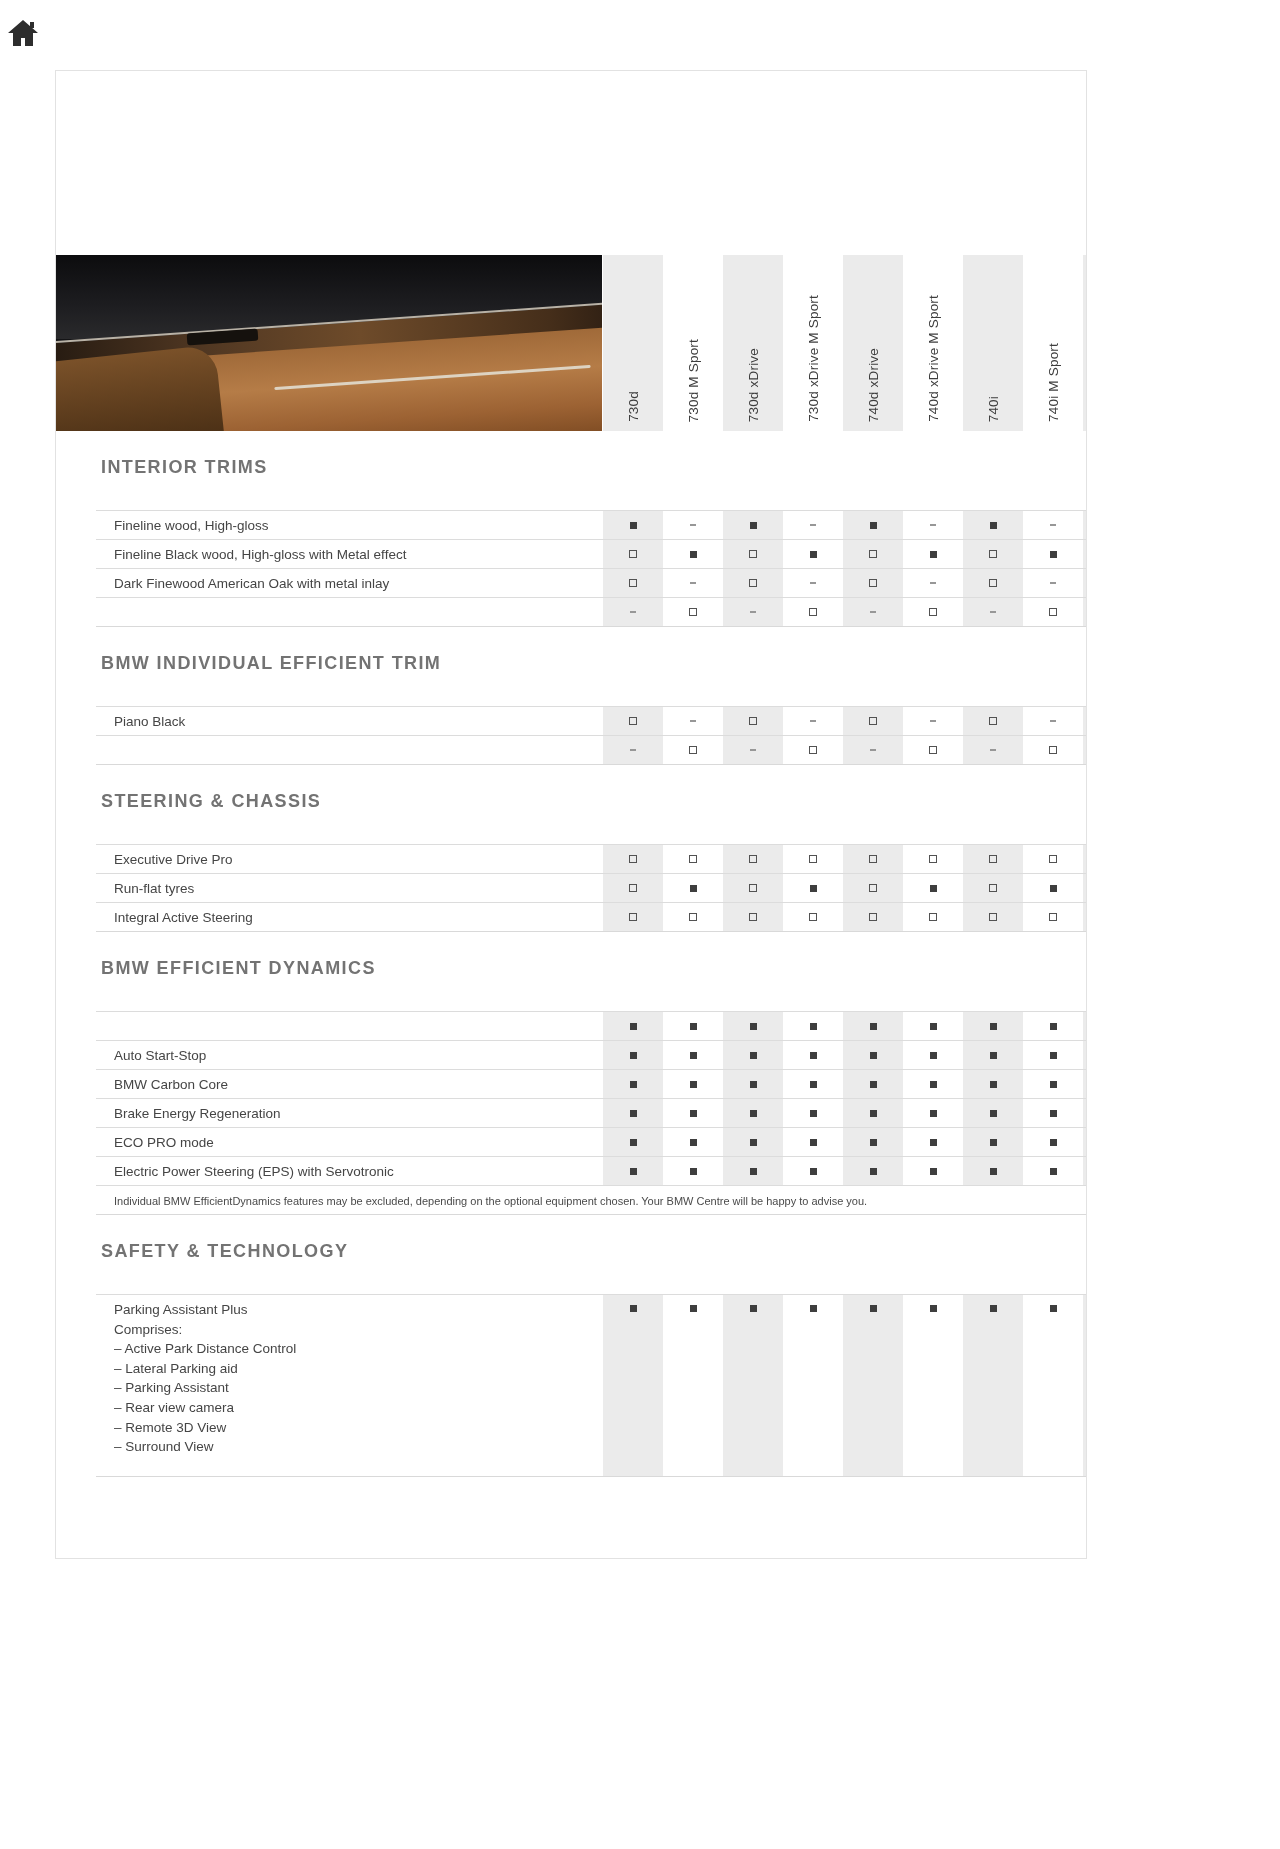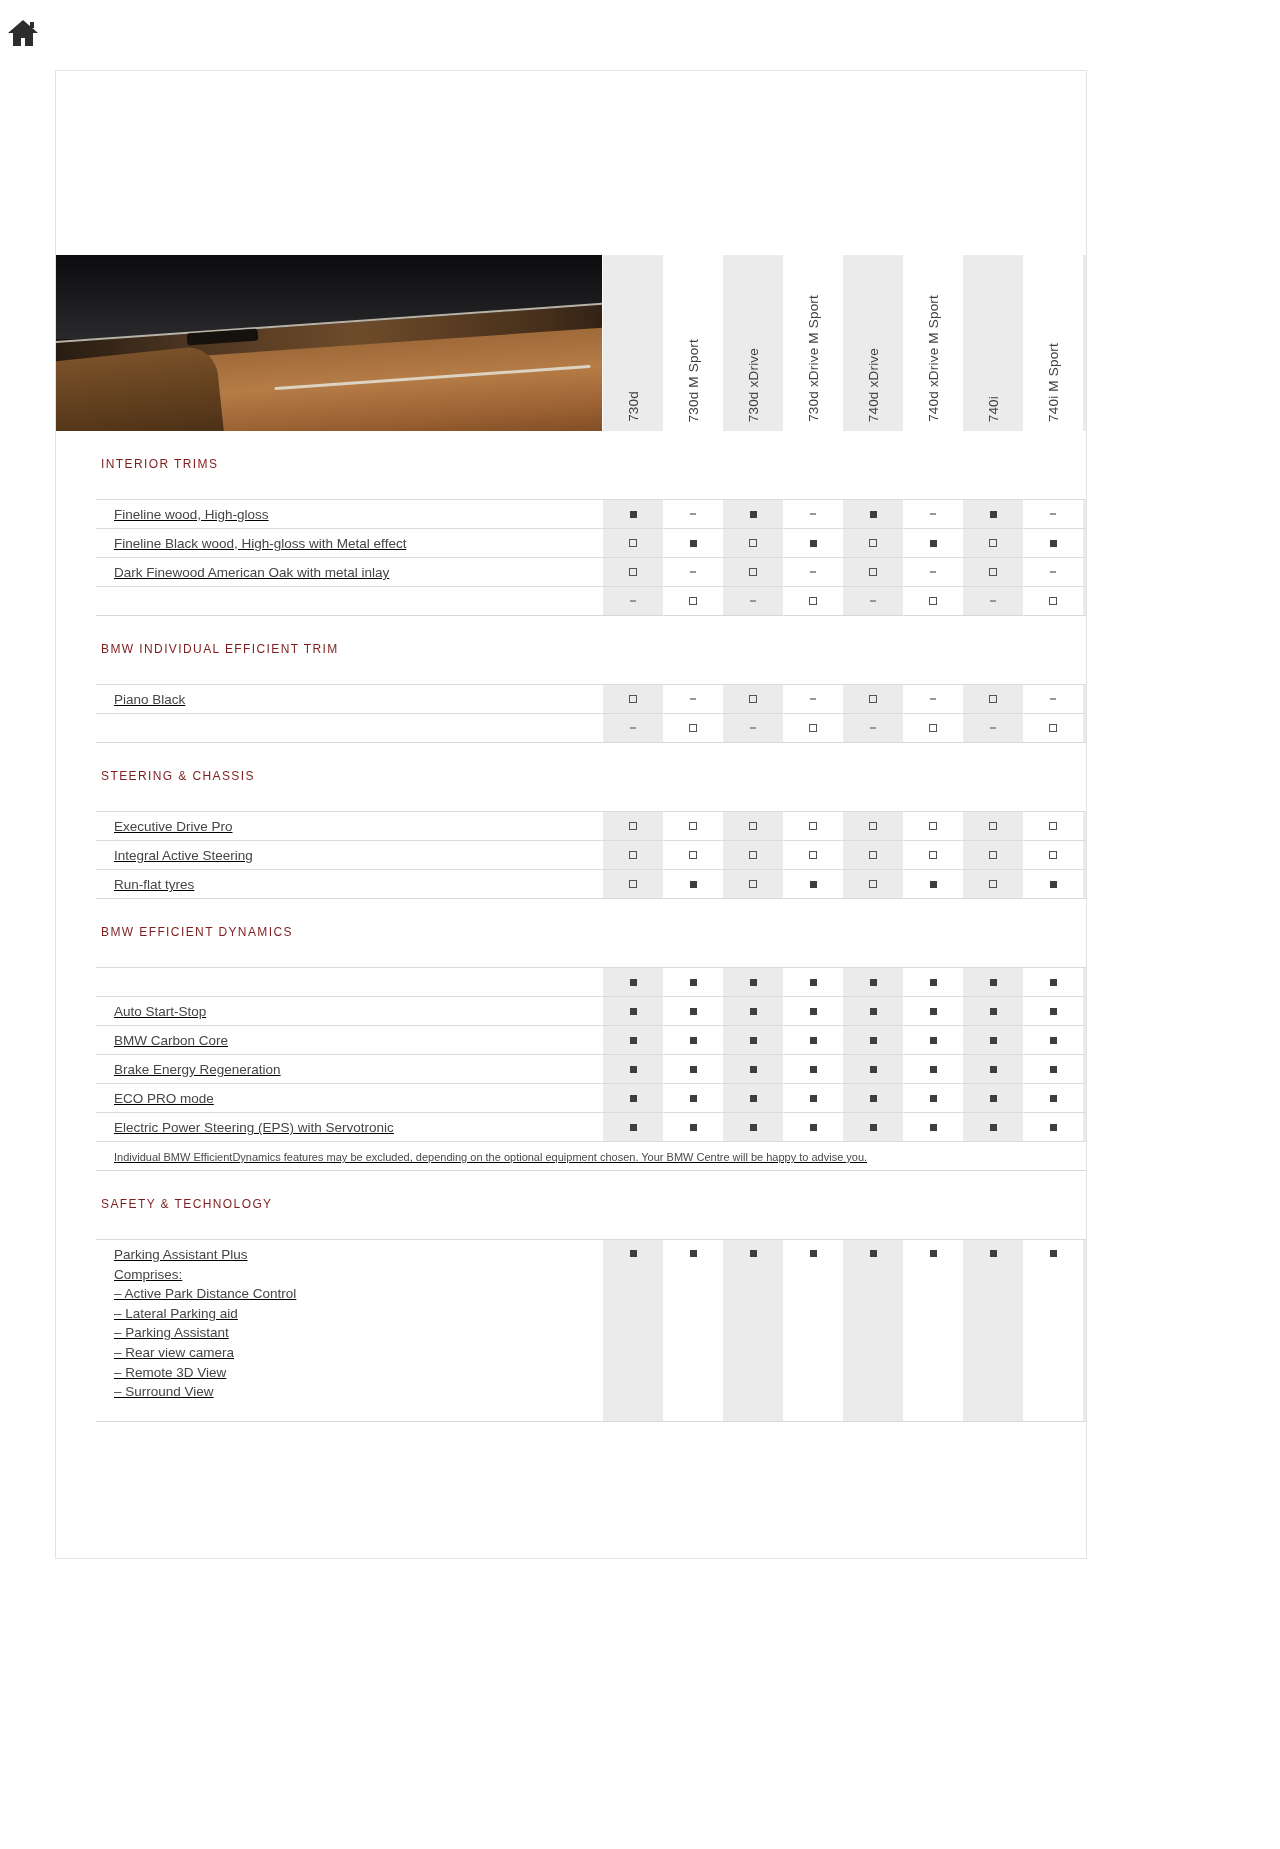--- a/index.html
+++ b/index.html
@@ -40,23 +40,23 @@
            border-radius:8px 30px 0 0; }
 
   .colheads { position:absolute; left:547px; top:0; height:176px; display:flex; }
   .colcell { width:60px; height:176px; display:flex; align-items:flex-end; justify-content:center; padding-bottom:9px; }
   .colcell.striped { background:#ebebeb; }
   .vlabel { writing-mode:vertical-rl; transform:rotate(180deg);
             font-size:13.5px; color:#3d3d3d; letter-spacing:0.2px; white-space:nowrap; }
 
   
   .section { margin-top:26px; }
-  .section-title { margin-left:45px; height:22px; font-size:12px; font-weight:400;
-                   color:#7f1d1d; letter-spacing:1.4px; }
-  .tbl { margin-left:40px; width:1060px; margin-top:20px; border-bottom:1px solid #d9d9d9;text-decoration:underline; }
+  .section-title { margin-left:45px; height:22px; font-size:18px; font-weight:700;
+                   color:#737373; letter-spacing:1.4px; }
+  .tbl { margin-left:40px; width:1060px; margin-top:31px; border-bottom:1px solid #d9d9d9; }
   .trow { position:relative; height:29px; border-top:1px solid #dcdcdc; }
   .trow.tall { height:182px; }
   .rlabel { padding:6px 0 0 18px; font-size:13.5px; color:#454545; line-height:17px; }
   .trow.tall .rlabel { padding-top:5px; line-height:19.6px; }
   .cells { position:absolute; left:507px; top:0; height:100%; display:flex; }
   .ccell { width:60px; height:100%; display:flex; justify-content:center; align-items:center; }
   .ccell.striped { background:#ebebeb; }
   .trow.tall .ccell { align-items:flex-start; padding-top:10px; }
 
   
@@ -340,20 +340,50 @@
                 <div class="ccell striped">
                   <span class="mk-o"></span>
                 </div>
                 <div class="ccell">
                   <span class="mk-o"></span>
                 </div>
                 <div class="ccell striped"></div>
               </div>
             </div>
             <div class="trow">
+              <div class="rlabel">Run-flat tyres</div>
+              <div class="cells">
+                <div class="ccell striped">
+                  <span class="mk-o"></span>
+                </div>
+                <div class="ccell">
+                  <span class="mk-s"></span>
+                </div>
+                <div class="ccell striped">
+                  <span class="mk-o"></span>
+                </div>
+                <div class="ccell">
+                  <span class="mk-s"></span>
+                </div>
+                <div class="ccell striped">
+                  <span class="mk-o"></span>
+                </div>
+                <div class="ccell">
+                  <span class="mk-s"></span>
+                </div>
+                <div class="ccell striped">
+                  <span class="mk-o"></span>
+                </div>
+                <div class="ccell">
+                  <span class="mk-s"></span>
+                </div>
+                <div class="ccell striped"></div>
+              </div>
+            </div>
+            <div class="trow">
               <div class="rlabel">Integral Active Steering</div>
               <div class="cells">
                 <div class="ccell striped">
                   <span class="mk-o"></span>
                 </div>
                 <div class="ccell">
                   <span class="mk-o"></span>
                 </div>
                 <div class="ccell striped">
                   <span class="mk-o"></span>
@@ -365,50 +395,20 @@
                   <span class="mk-o"></span>
                 </div>
                 <div class="ccell">
                   <span class="mk-o"></span>
                 </div>
                 <div class="ccell striped">
                   <span class="mk-o"></span>
                 </div>
                 <div class="ccell">
                   <span class="mk-o"></span>
-                </div>
-                <div class="ccell striped"></div>
-              </div>
-            </div>
-            <div class="trow">
-              <div class="rlabel">Run-flat tyres</div>
-              <div class="cells">
-                <div class="ccell striped">
-                  <span class="mk-o"></span>
-                </div>
-                <div class="ccell">
-                  <span class="mk-s"></span>
-                </div>
-                <div class="ccell striped">
-                  <span class="mk-o"></span>
-                </div>
-                <div class="ccell">
-                  <span class="mk-s"></span>
-                </div>
-                <div class="ccell striped">
-                  <span class="mk-o"></span>
-                </div>
-                <div class="ccell">
-                  <span class="mk-s"></span>
-                </div>
-                <div class="ccell striped">
-                  <span class="mk-o"></span>
-                </div>
-                <div class="ccell">
-                  <span class="mk-s"></span>
                 </div>
                 <div class="ccell striped"></div>
               </div>
             </div>
           </div>
         </section>
         <section class="section">
           <div class="section-title">BMW EFFICIENT DYNAMICS</div>
           <div class="tbl">
             <div class="trow">

